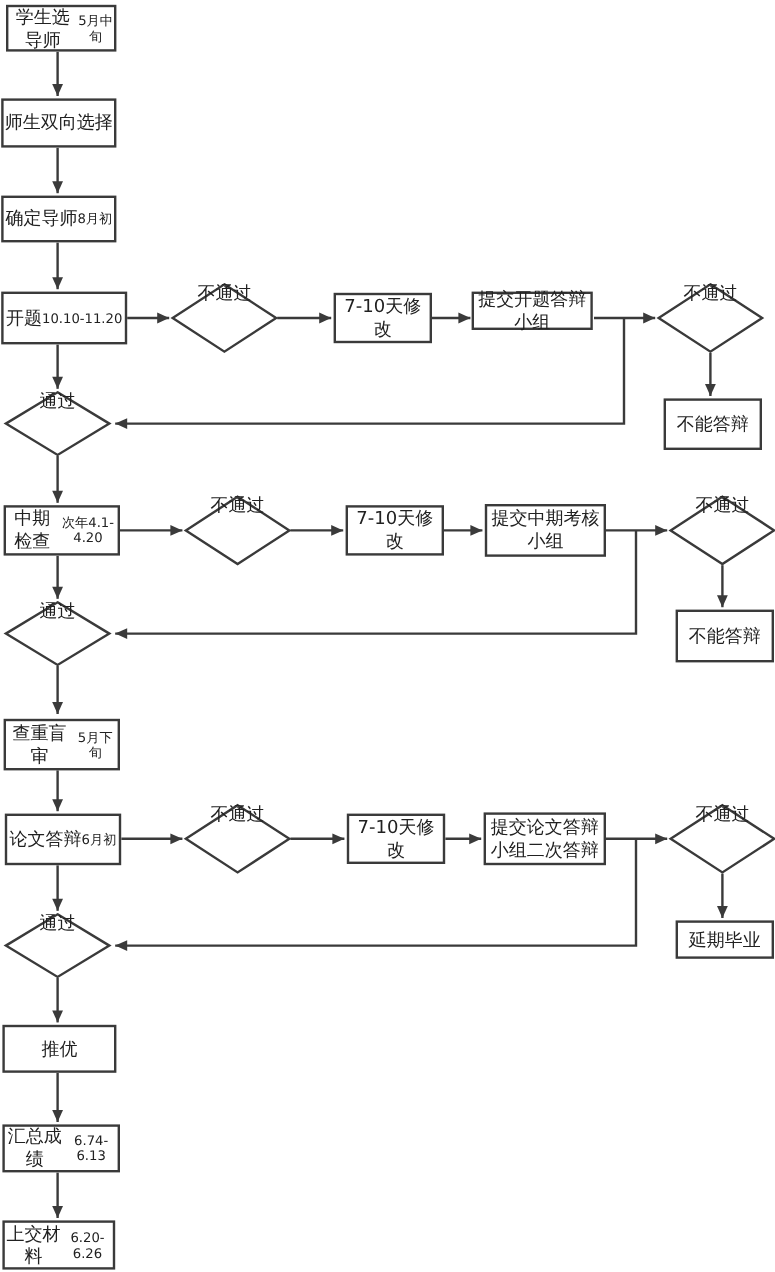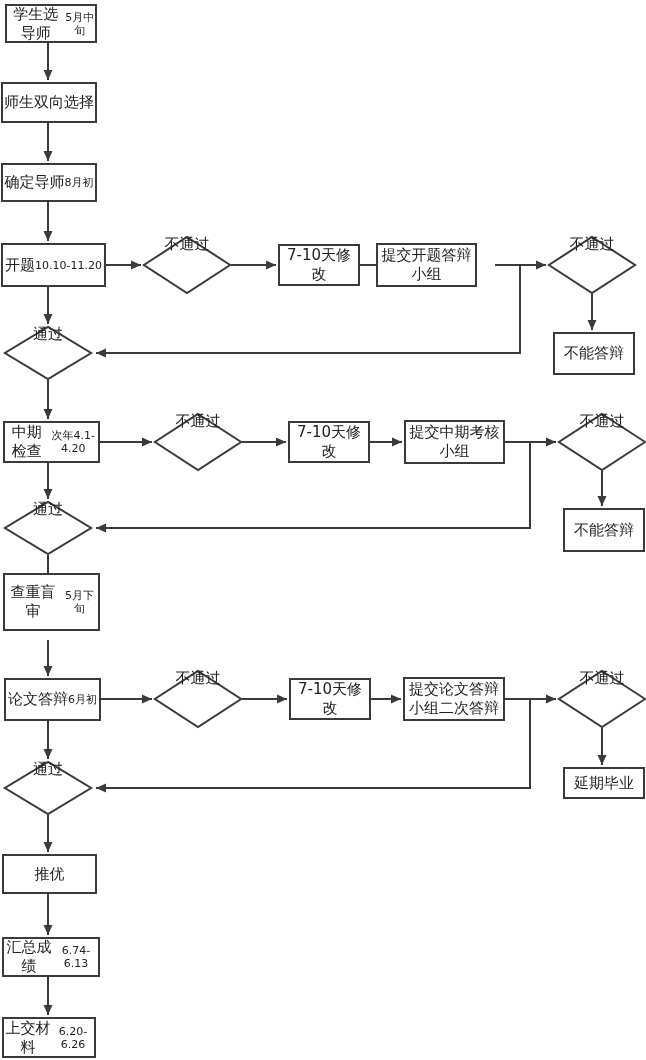--- a/index.html
+++ b/index.html
@@ -39,32 +39,32 @@
   .dnode polygon{fill:var(--fill);stroke:var(--stroke);stroke-width:2;vector-effect:non-scaling-stroke;}
   .dlabel{position:relative;font-size:15px;line-height:17px;z-index:1;}
 
   
   #nd-student_select_advisor{left:5px;top:4px;width:92px;height:39px}
   #nd-mutual_selection{left:1px;top:82px;width:96px;height:41px}
   #nd-confirm_advisor{left:1px;top:163px;width:96px;height:39px}
   #nd-proposal{left:1px;top:243px;width:105px;height:44px}
   #nd-proposal_check{left:143px;top:236px;width:88px;height:58px}
   #nd-proposal_revise{left:278px;top:244px;width:82px;height:42px}
-  #nd-proposal_group{left:376px;top:243px;width:101px;height:44px}
+  #nd-proposal_group{left:393px;top:243px;width:101px;height:32px}
   #nd-proposal_group_check{left:548px;top:236px;width:88px;height:58px}
   #nd-proposal_no_defense{left:553px;top:332px;width:82px;height:43px}
   #nd-proposal_pass{left:4px;top:326px;width:88px;height:54px}
   #nd-midterm{left:3px;top:421px;width:97px;height:42px}
   #nd-midterm_check{left:154px;top:413px;width:88px;height:58px}
   #nd-midterm_revise{left:288px;top:421px;width:82px;height:42px}
   #nd-midterm_group{left:404px;top:420px;width:101px;height:44px}
   #nd-midterm_group_check{left:558px;top:413px;width:88px;height:58px}
   #nd-midterm_no_defense{left:563px;top:508px;width:82px;height:44px}
   #nd-midterm_pass{left:4px;top:501px;width:88px;height:54px}
-  #nd-blind_review{left:3px;top:573px;width:97px;height:58px}
+  #nd-blind_review{left:3px;top:599px;width:97px;height:43px}
   #nd-defense{left:4px;top:678px;width:97px;height:43px}
   #nd-defense_check{left:154px;top:670px;width:88px;height:58px}
   #nd-defense_revise{left:289px;top:678px;width:82px;height:42px}
   #nd-defense_group{left:403px;top:677px;width:102px;height:44px}
   #nd-defense_group_check{left:558px;top:670px;width:88px;height:58px}
   #nd-delay_graduation{left:563px;top:767px;width:82px;height:32px}
   #nd-defense_pass{left:4px;top:761px;width:88px;height:54px}
   #nd-recommend{left:2px;top:854px;width:95px;height:40px}
   #nd-grades{left:2px;top:937px;width:98px;height:40px}
   #nd-materials{left:2px;top:1017px;width:94px;height:41px}

